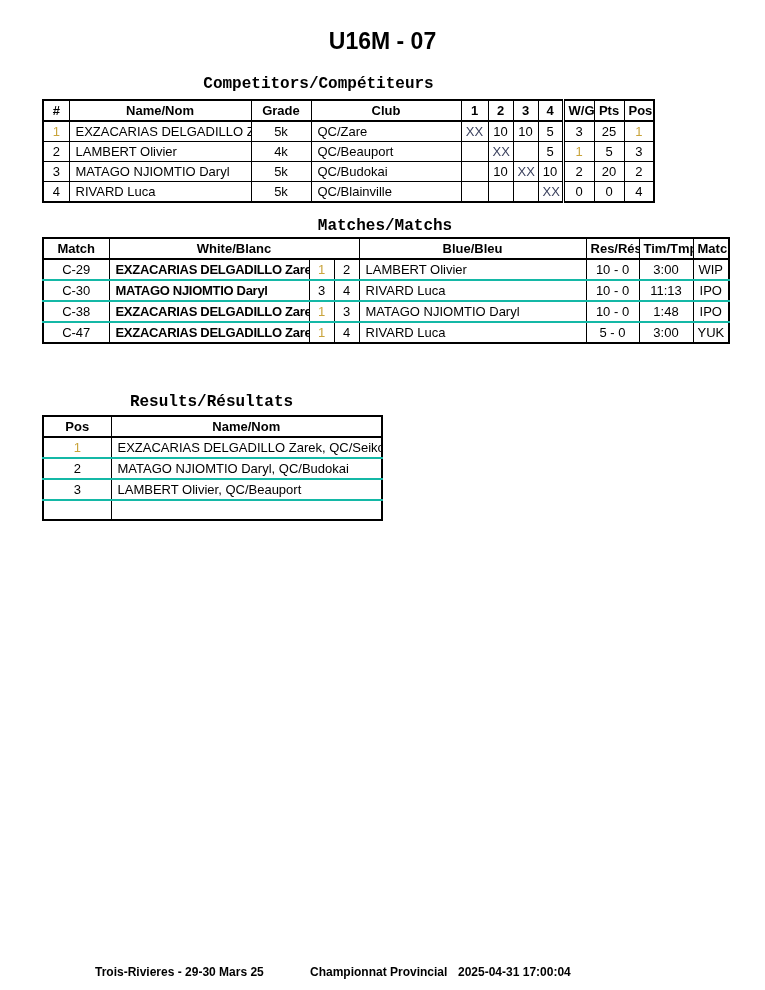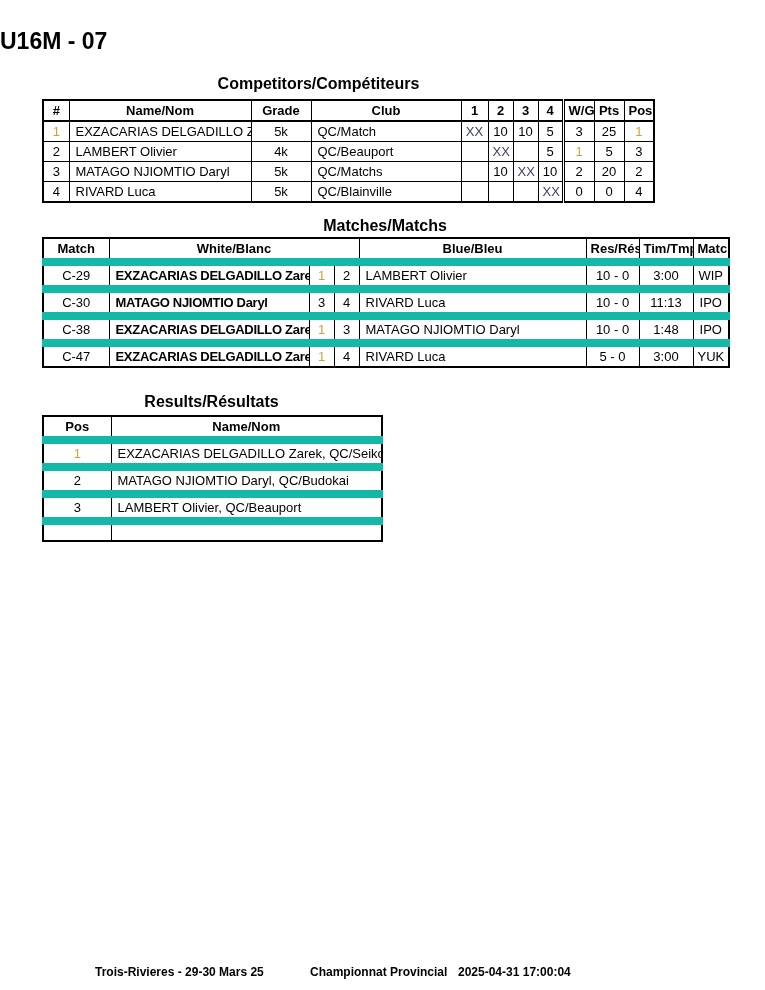--- a/index.html
+++ b/index.html
@@ -3,24 +3,24 @@
 <meta charset="utf-8">
 <style>
   html,body { margin:0; padding:0; }
   body {
     width:765px; height:990px; position:relative;
     background:#ffffff; color:#000;
     font-family:"Liberation Sans", sans-serif;
   }
   .page-title {
     position:absolute; top:28px; left:0; width:765px;
-    font-size:23px; font-weight:bold;
+    text-align:center; font-size:23px; font-weight:bold;
   }
   .section-heading {
-    position:absolute; font-size:16px; font-weight:bold; text-align:center;
+    position:absolute; font-size:16px; font-weight:bold; text-align:center;font-family:Liberation Mono, monospace;
   }
   #comp-heading   { top:75px;  left:42px; width:553px; }
   #match-heading  { top:217px; left:42px; width:686px; }
   #res-heading    { top:393px; left:42px; width:339px; }
 
   table {
     position:absolute; border-collapse:collapse; table-layout:fixed;
     background:#fff;
   }
   table { border:2px solid #000; }
@@ -34,21 +34,21 @@
   th { font-weight:bold; border-bottom:2px solid #000; }
   th.nosep { border-left:none; }
   .dsep { border-left:3px double #000 !important; }
   td.left, th.left { text-align:left; padding-left:6px; }
   .bold { font-weight:bold; letter-spacing:-0.3px; }
 
   #competitors-table { top:99px;  left:42px; width:611px; }
   #matches-table     { top:237px; left:42px; width:686px; }
   #results-table     { top:415px; left:42px; width:339px; }
 
-  #matches-table tbody td, #results-table tbody td { border-top:8px solid #14b8a6; }
+  #matches-table tbody td, #results-table tbody td { border-top:2px solid #14b8a6; }
 
   .footer-item {
     position:absolute; top:965px; font-size:12px; font-weight:bold;
   }
   #footer-location { left:95px; }
   #footer-event    { left:310px; }
   #footer-time     { left:458px; }
 </style>
 </head>
 <body>
@@ -84,21 +84,21 @@
       <th class="dsep">W/G</th>
       <th class="nosep">Pts</th>
       <th class="nosep">Pos</th>
     </tr>
   </thead>
   <tbody>
     <tr>
       <td class="ac" style="color: rgb(201, 164, 60);">1</td>
       <td class="left">EXZACARIAS DELGADILLO Zare</td>
       <td>5k</td>
-      <td class="left">QC/Match</td>
+      <td class="left">QC/Zare</td>
       <td class="ac" style="color: rgb(60, 66, 95);">XX</td>
       <td class="ac">10</td>
       <td class="ac">10</td>
       <td class="ac">5</td>
       <td class="ac dsep">3</td>
       <td class="ac">25</td>
       <td class="ac" style="color: rgb(201, 164, 60);">1</td>
     </tr>
     <tr>
       <td class="ac">2</td>
@@ -110,21 +110,21 @@
       <td class="ac"></td>
       <td class="ac">5</td>
       <td class="ac dsep" style="color: rgb(201, 164, 60);">1</td>
       <td class="ac">5</td>
       <td class="ac">3</td>
     </tr>
     <tr>
       <td class="ac">3</td>
       <td class="left">MATAGO NJIOMTIO Daryl</td>
       <td>5k</td>
-      <td class="left">QC/Matchs</td>
+      <td class="left">QC/Budokai</td>
       <td class="ac"></td>
       <td class="ac">10</td>
       <td class="ac" style="color: rgb(60, 66, 95);">XX</td>
       <td class="ac">10</td>
       <td class="ac dsep">2</td>
       <td class="ac">20</td>
       <td class="ac">2</td>
     </tr>
     <tr>
       <td class="ac">4</td>

